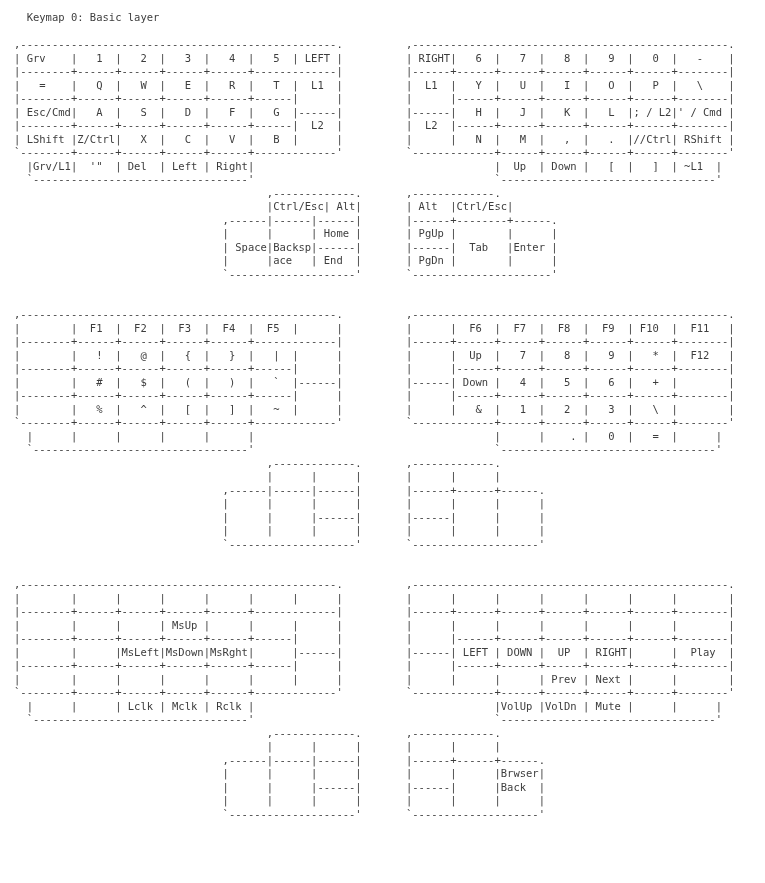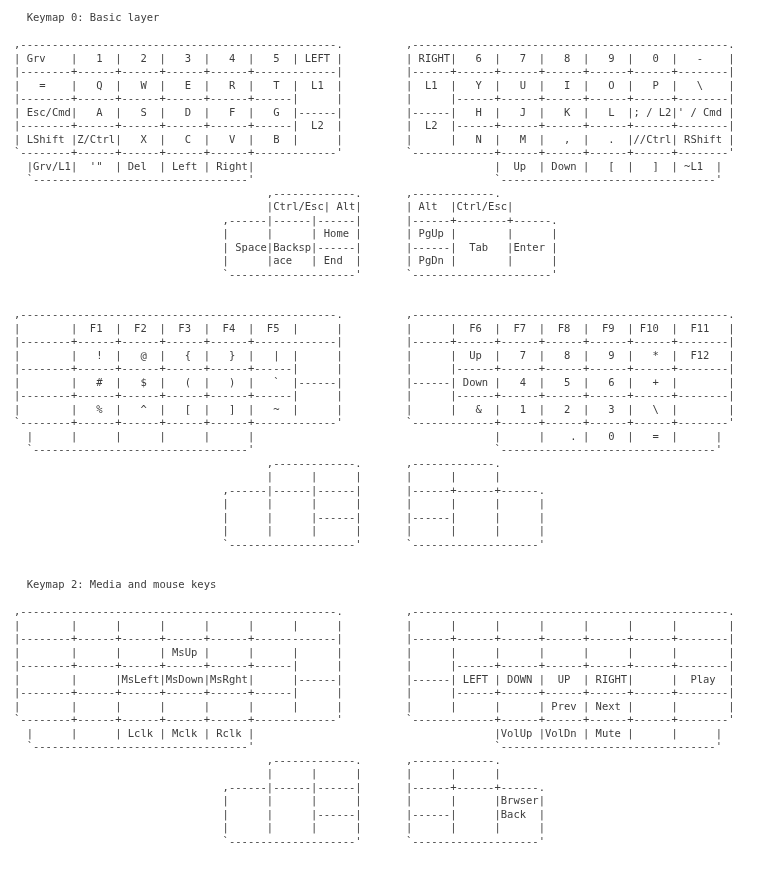--- a/index.html
+++ b/index.html
@@ -73,21 +73,20 @@
                                         ,-------------.       ,-------------.
                                         |      |      |       |      |      |
                                  ,------|------|------|       |------+------+------.
                                  |      |      |      |       |      |      |      |
                                  |      |      |------|       |------|      |      |
                                  |      |      |      |       |      |      |      |
                                  `--------------------'       `--------------------'</pre>
   </section>
 
   <section class="keymap-section">
-    <pre class="keymap-header">Keymap 2: Media and mouse keys</pre>
     <pre class="keymap-art">,--------------------------------------------------.          ,--------------------------------------------------.
 |        |      |      |      |      |      |      |          |      |      |      |      |      |      |        |
 |--------+------+------+------+------+-------------|          |------+------+------+------+------+------+--------|
 |        |      |      | MsUp |      |      |      |          |      |      |      |      |      |      |        |
 |--------+------+------+------+------+------|      |          |      |------+------+------+------+------+--------|
 |        |      |MsLeft|MsDown|MsRght|      |------|          |------| LEFT | DOWN |  UP  | RIGHT|      |  Play  |
 |--------+------+------+------+------+------|      |          |      |------+------+------+------+------+--------|
 |        |      |      |      |      |      |      |          |      |      |      | Prev | Next |      |        |
 `--------+------+------+------+------+-------------'          `-------------+------+------+------+------+--------'
   |      |      | Lclk | Mclk | Rclk |                                      |VolUp |VolDn | Mute |      |      |

